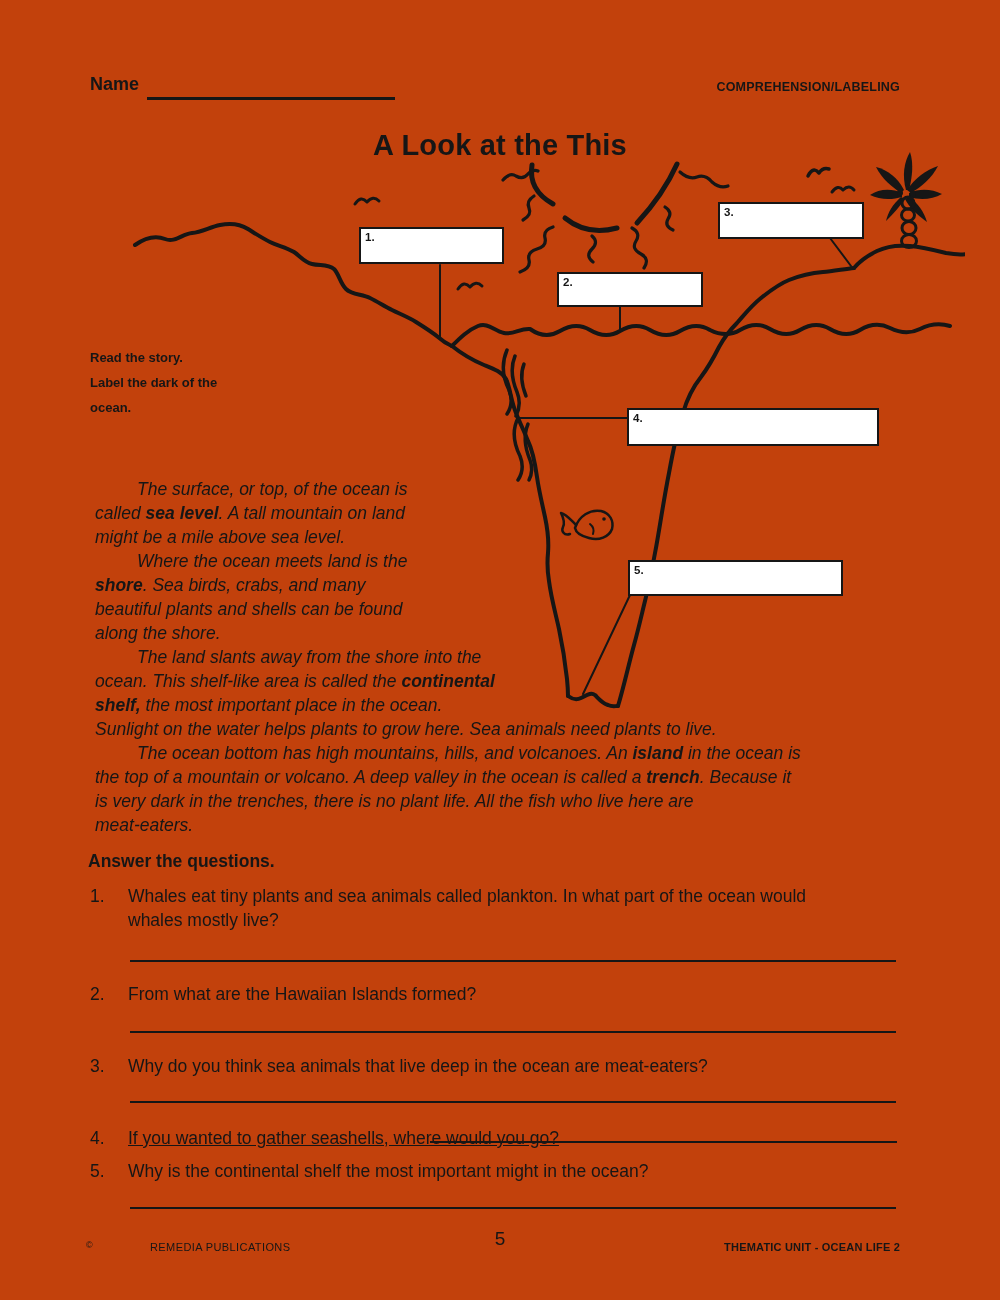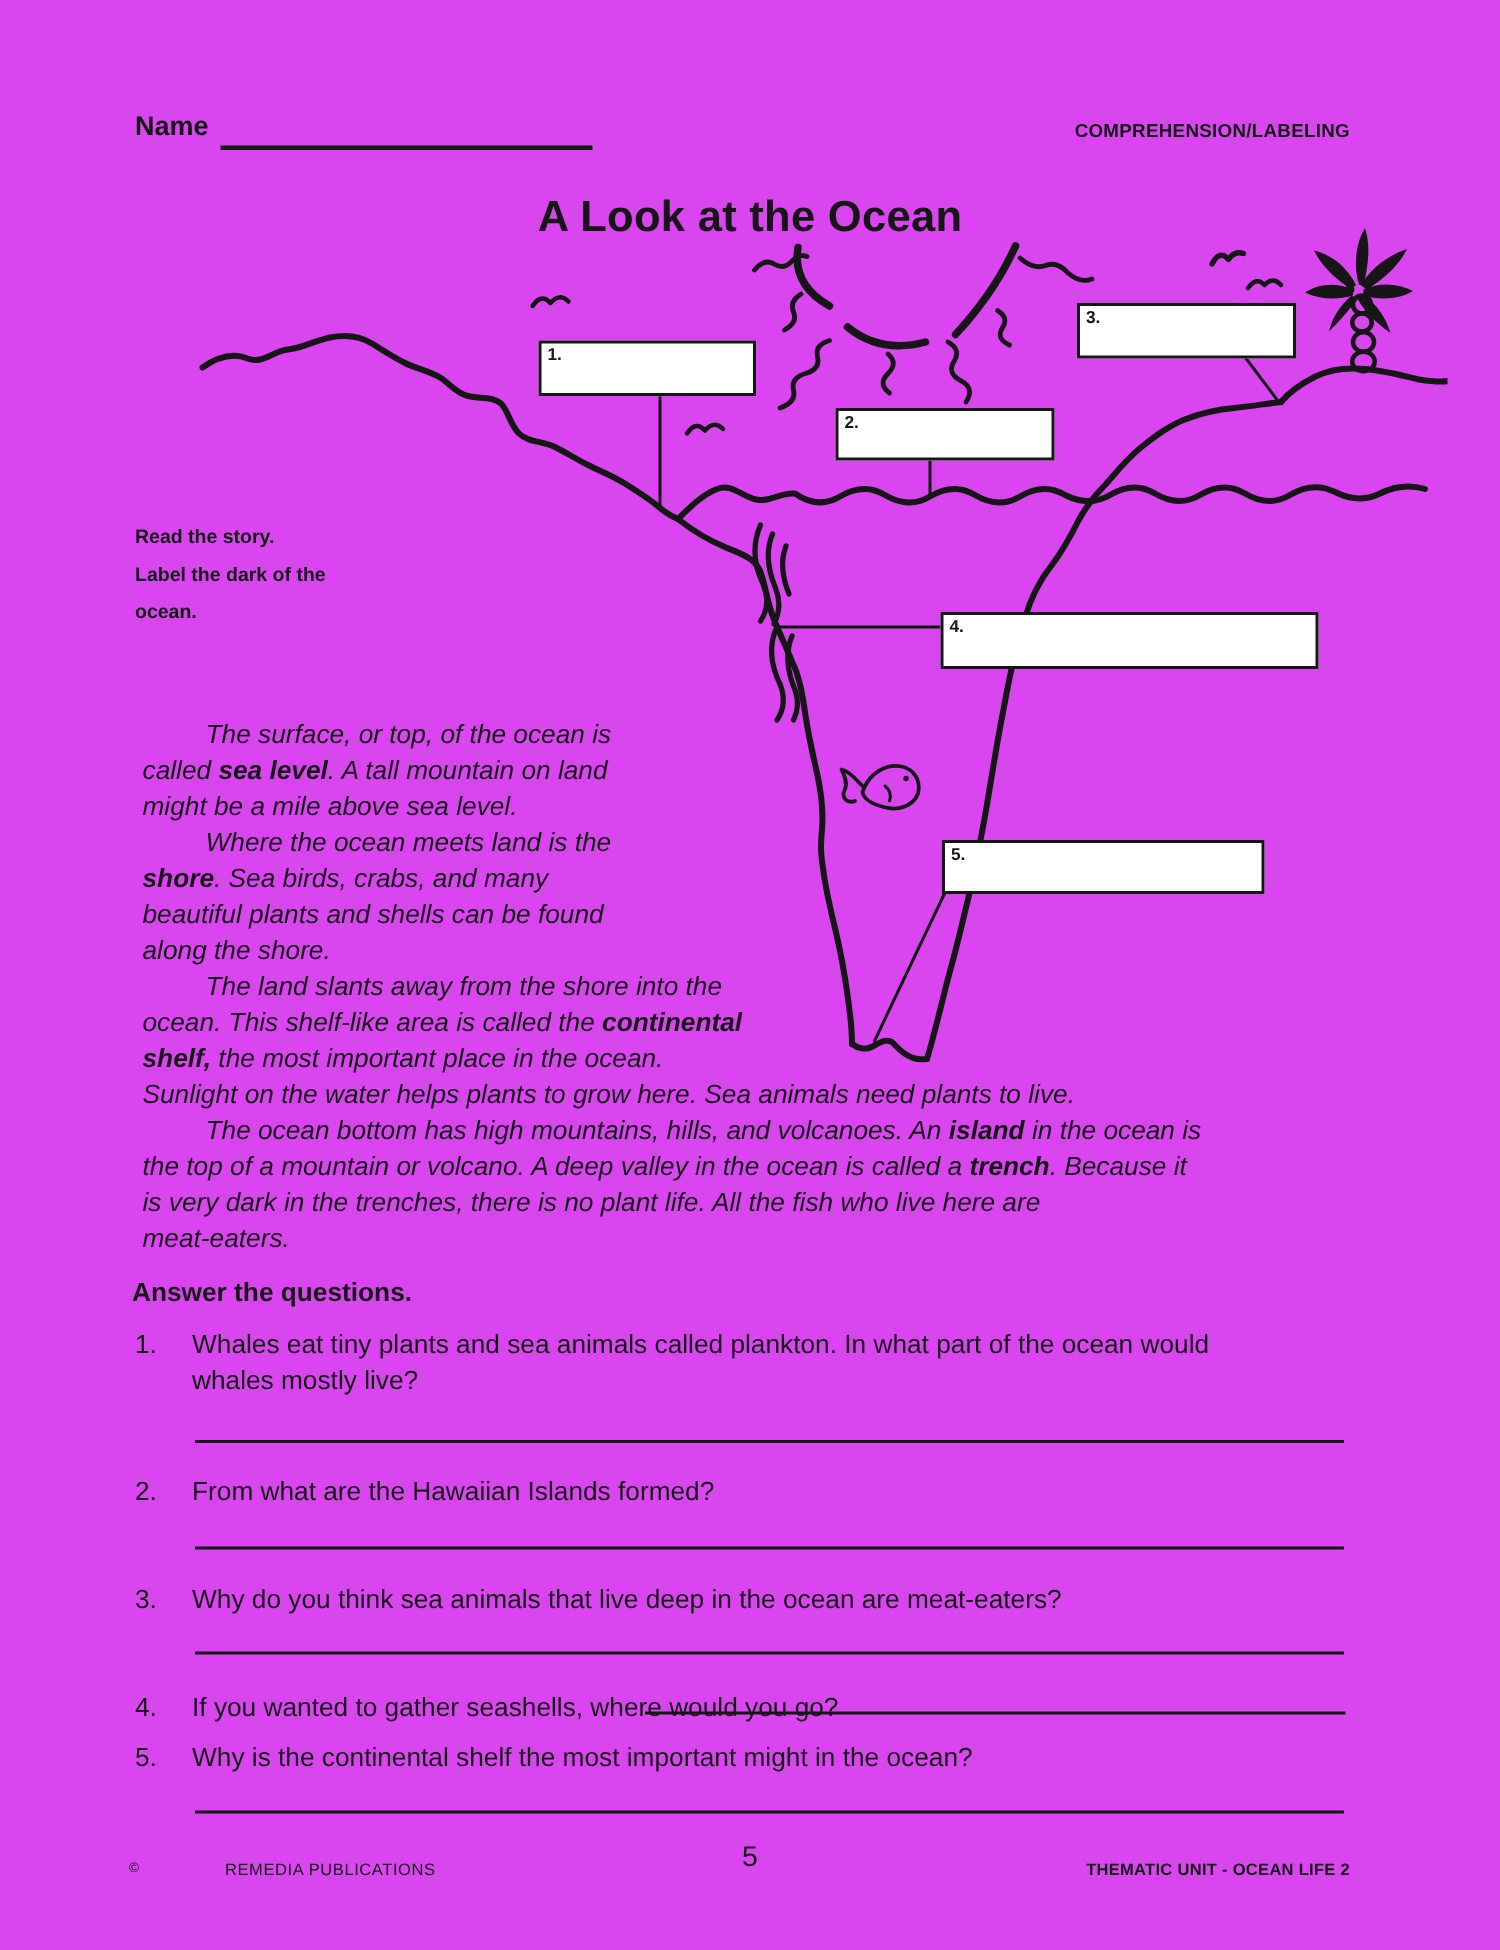--- a/index.html
+++ b/index.html
@@ -1,18 +1,18 @@
 <!DOCTYPE html>
 <html><head>
 <meta charset="utf-8">
 <style>
   html,body{margin:0;padding:0;background:#e8e8e8;}
   .page{
     position:relative;width:1000px;height:1300px;margin:0 auto;
-    background:#d946ef;color:#161616;
+    background:#c2410c;color:#161616;
     font-family:"Liberation Sans","DejaVu Sans",sans-serif;
     overflow:hidden;
   }
   .abs{position:absolute;}
   
   .name-label{left:90px;top:74px;font-size:18px;font-weight:bold;}
   .name-line{left:147px;top:97px;width:248px;border-top:3px solid #161616;}
   .category{right:100px;top:80px;font-size:12.5px;font-weight:bold;letter-spacing:.2px;}
   .title{left:0;right:0;top:129px;text-align:center;font-size:29px;font-weight:bold;letter-spacing:.2px;}
   
@@ -28,39 +28,39 @@
   .b5{left:628px;top:560px;width:211px;height:32px;}
   
   .story{left:95px;top:477px;font-size:17.5px;}
   .sline{height:24px;line-height:24px;white-space:nowrap;font-style:italic;}
   .sline.ind{padding-left:42px;}
   
   .q-header{left:88px;top:851px;font-size:17.5px;font-weight:bold;}
   .q{left:90px;font-size:17.5px;line-height:24px;display:flex;}
   .qnum{width:38px;flex:0 0 38px;}
   .qtext{max-width:720px;}
-  .qtext.nowrap{white-space:nowrap;max-width:none;}
+  .qtext.nowrap{white-space:nowrap;max-width:none;text-decoration:underline;}
   .ansline{border-top:2.5px solid #161616;height:0;}
   .full-ans{left:130px;width:766px;}
   
   .footer-mark{left:86px;top:1240px;font-size:9px;}
   .publisher{left:150px;top:1241px;font-size:11px;font-weight:normal;letter-spacing:.4px;}
   .page-number{left:0;right:0;top:1228px;text-align:center;font-size:19px;}
   .series{right:100px;top:1241px;font-size:11px;font-weight:bold;letter-spacing:.2px;}
   svg .ink{stroke:#161616;fill:none;stroke-linecap:round;stroke-linejoin:round;}
 </style>
 </head>
 <body>
 
 <div class="page">
 
   <span class="abs name-label">Name</span>
   <div class="abs name-line"></div>
   <span class="abs category">COMPREHENSION/LABELING</span>
-  <div class="abs title">A Look at the Ocean</div>
+  <div class="abs title">A Look at the This</div>
 
   <svg class="abs diagram-svg" width="845" height="575" viewBox="0 0 845 575" xmlns="http://www.w3.org/2000/svg">
 
     <g>
       <path class="ink" stroke-width="5" d="M412,15 Q408,40 433,54"></path>
       <path class="ink" stroke-width="5" d="M445,68 Q467,86 497,78"></path>
       <path class="ink" stroke-width="5" d="M517,73 Q543,45 557,14"></path>
     </g>
 
     <g class="ink" stroke-width="3.2">

